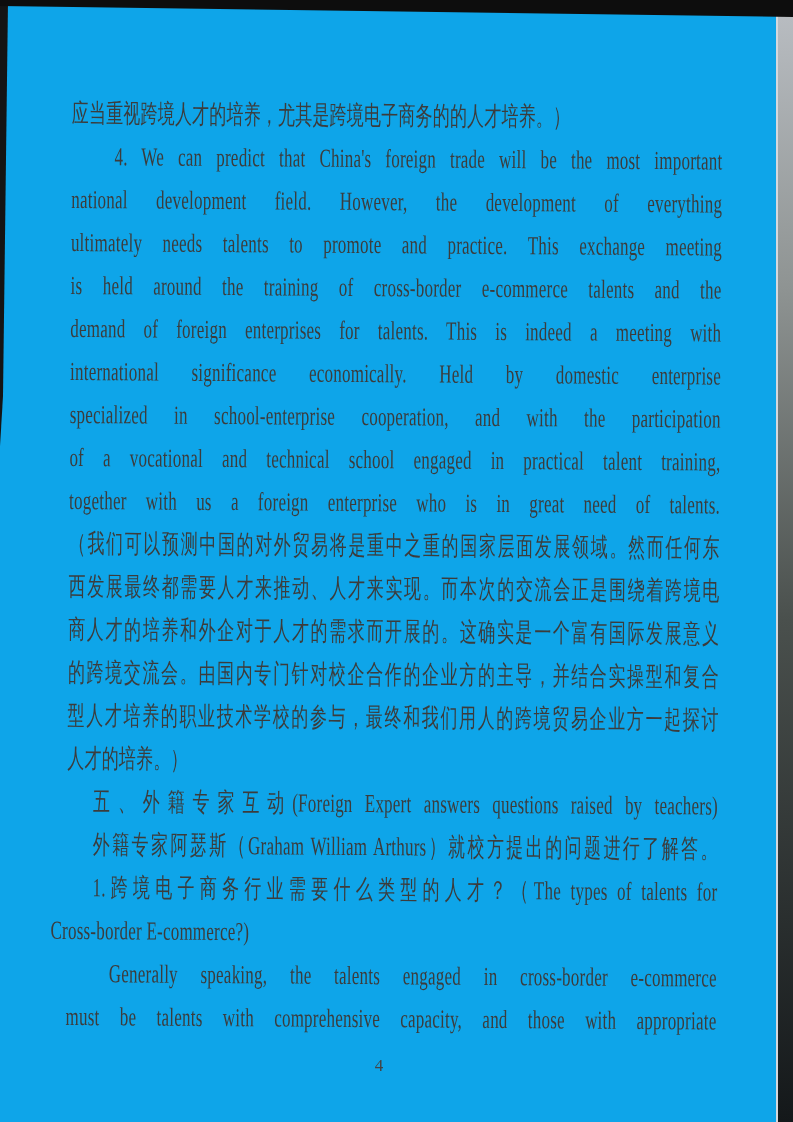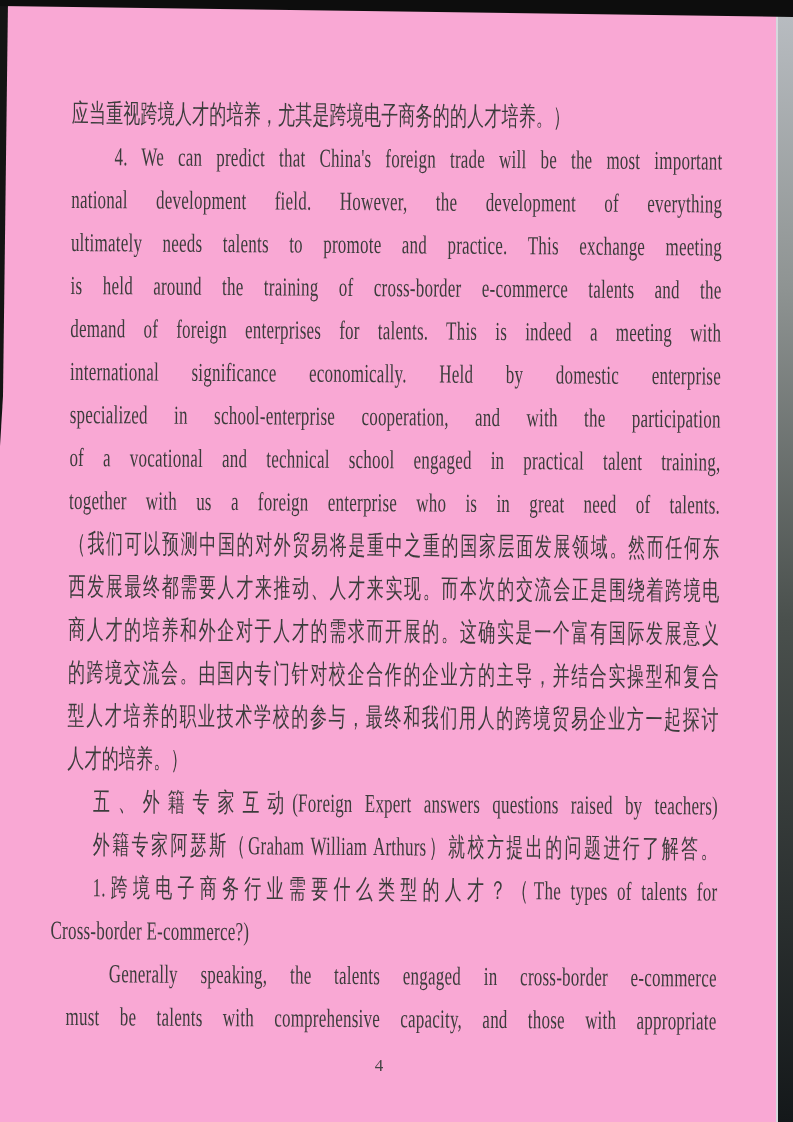--- a/index.html
+++ b/index.html
@@ -5,21 +5,21 @@
   html, body {
     margin: 0; padding: 0;
     width: 793px; height: 1122px;
     overflow: hidden;
     background: #ffffff;
     font-family: "Liberation Serif", serif;
   }
   .sheet {
     position: relative;
     width: 793px; height: 1122px;
-    background: #f9a8d4;
+    background: #0ea5e9;
     overflow: hidden;
   }
   
   .edge-top {
     position: absolute; left: 0; top: 0;
     width: 793px; height: 20px;
     background: #0d0d0d;
     clip-path: polygon(0 0, 100% 0, 100% 17px, 0 6px);
     z-index: 5;
   }

